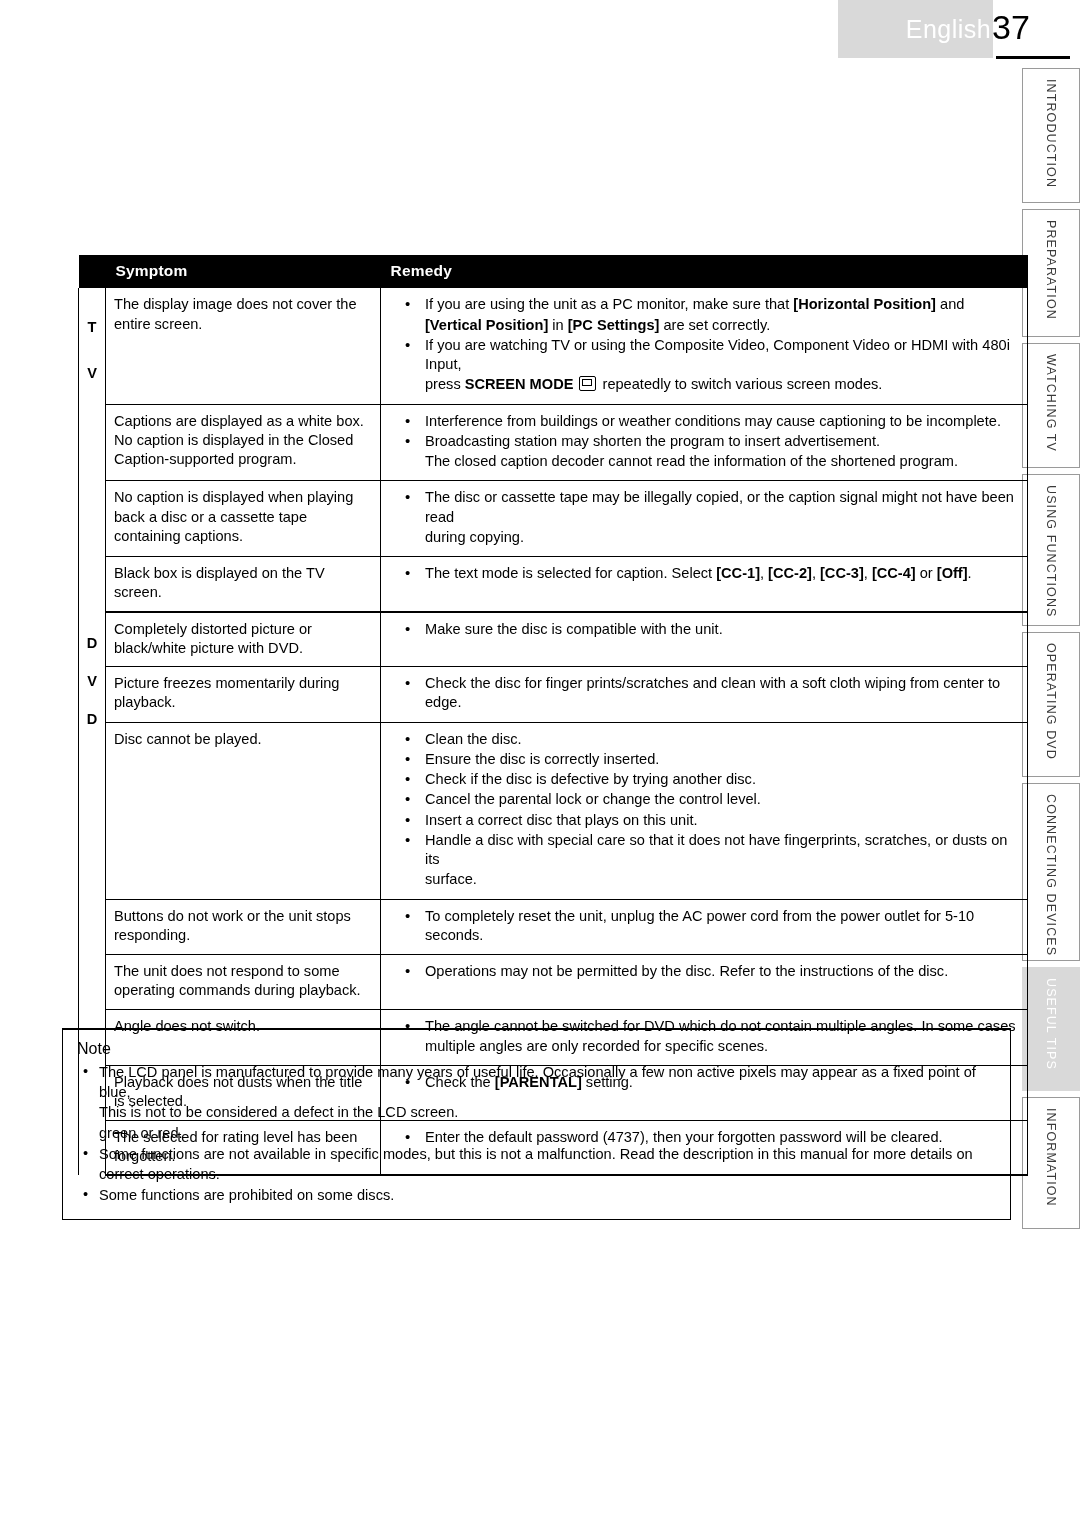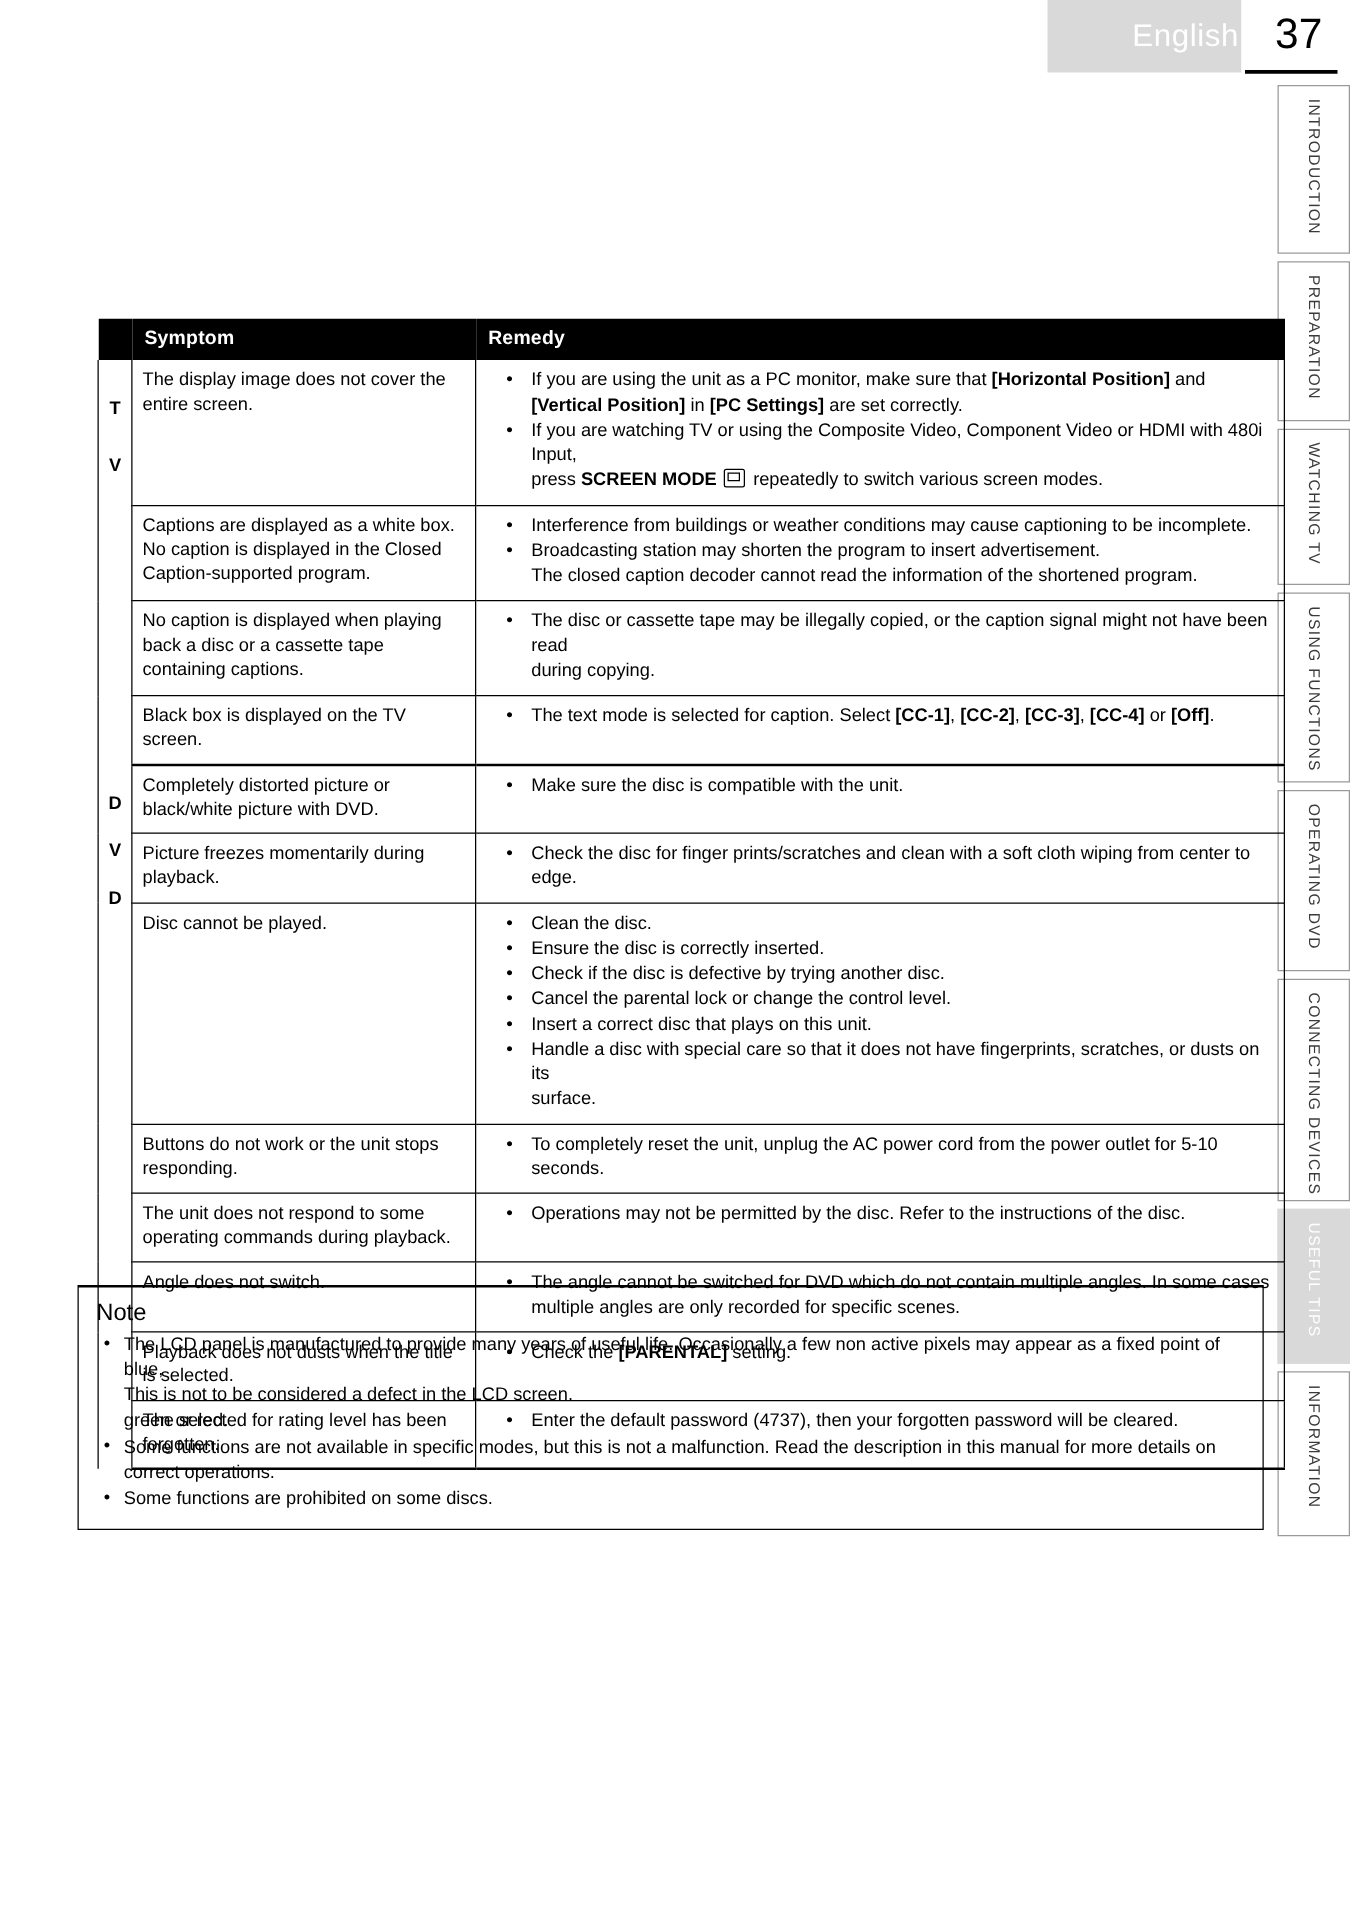--- a/index.html
+++ b/index.html
@@ -35,21 +35,21 @@
     align-items: center;
     justify-content: center;
     font-size: 25px;
     color: #ffffff;
     letter-spacing: 0.5px;
     margin-left: 33px;
   }
   .page-number {
     position: absolute;
     top: 8px;
-    left: 1020px;
+    left: 992px;
     font-size: 34px;
     font-weight: normal;
     color: #000;
   }
   .page-rule {
     position: absolute;
     top: 56px;
     left: 996px;
     width: 74px;
     height: 3px;
@@ -202,21 +202,21 @@
     position: absolute;
     top: 1028px;
     left: 62px;
     width: 949px;
     border: 1.5px solid #000;
     border-top: 2.5px solid #000;
     box-sizing: border-box;
     padding: 10px 12px 12px 14px;
   }
   .note-title {
-    font-size: 19px;
+    font-size: 16px;
     margin-bottom: 5px;
   }
   ul.note-list {
     margin: 0;
     padding: 0;
     list-style: none;
   }
   ul.note-list > li {
     position: relative;
     padding-left: 22px;

